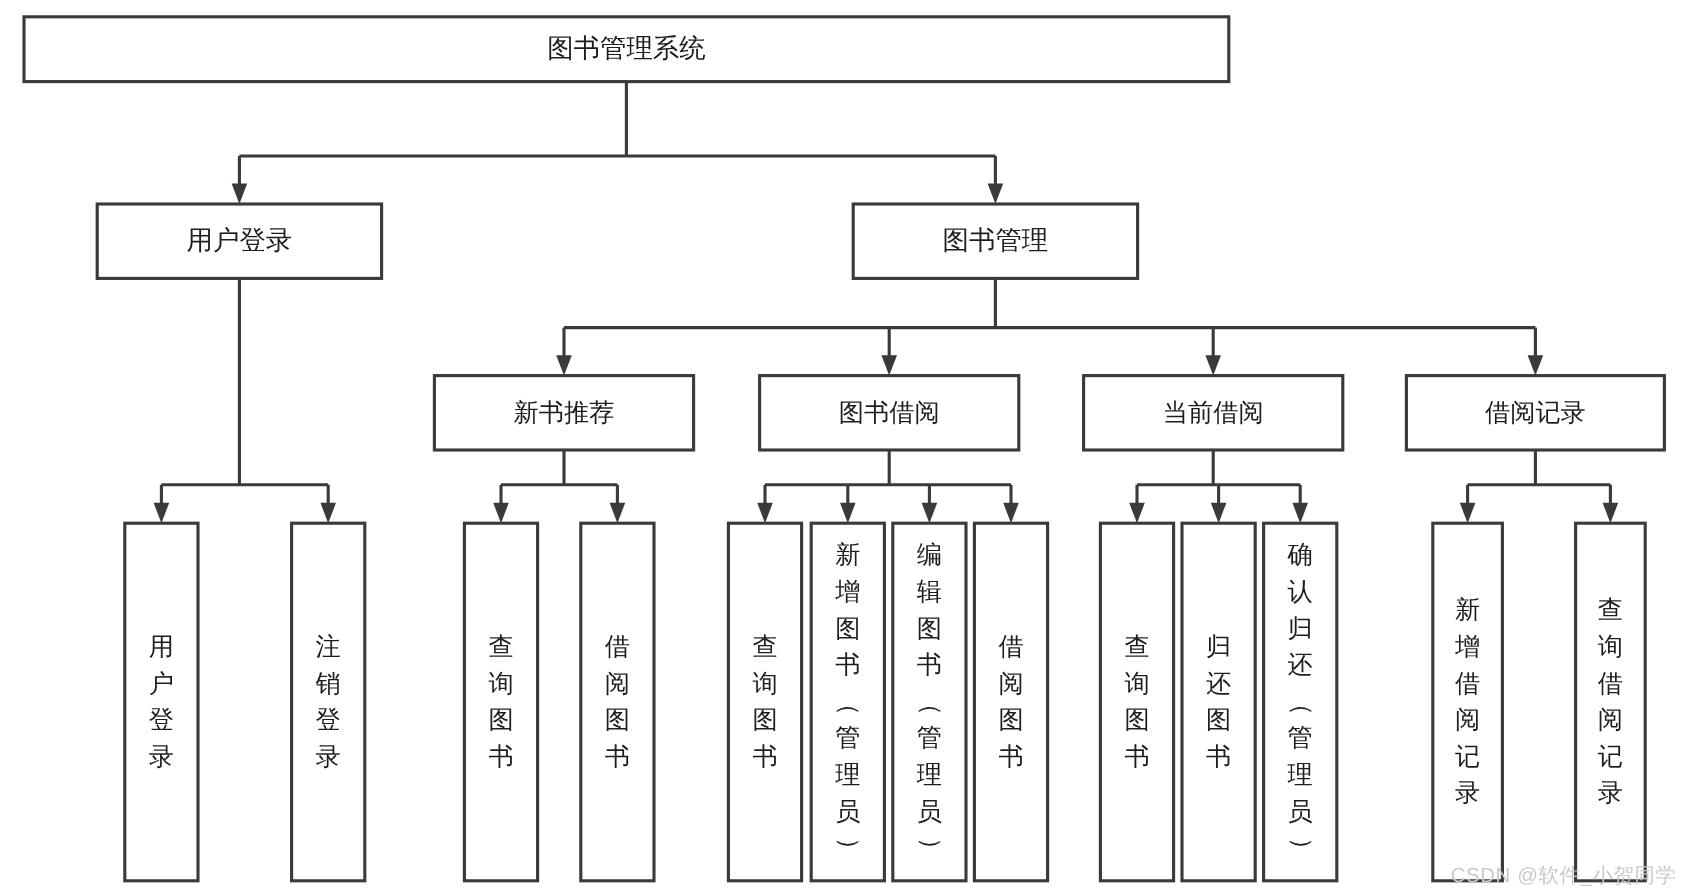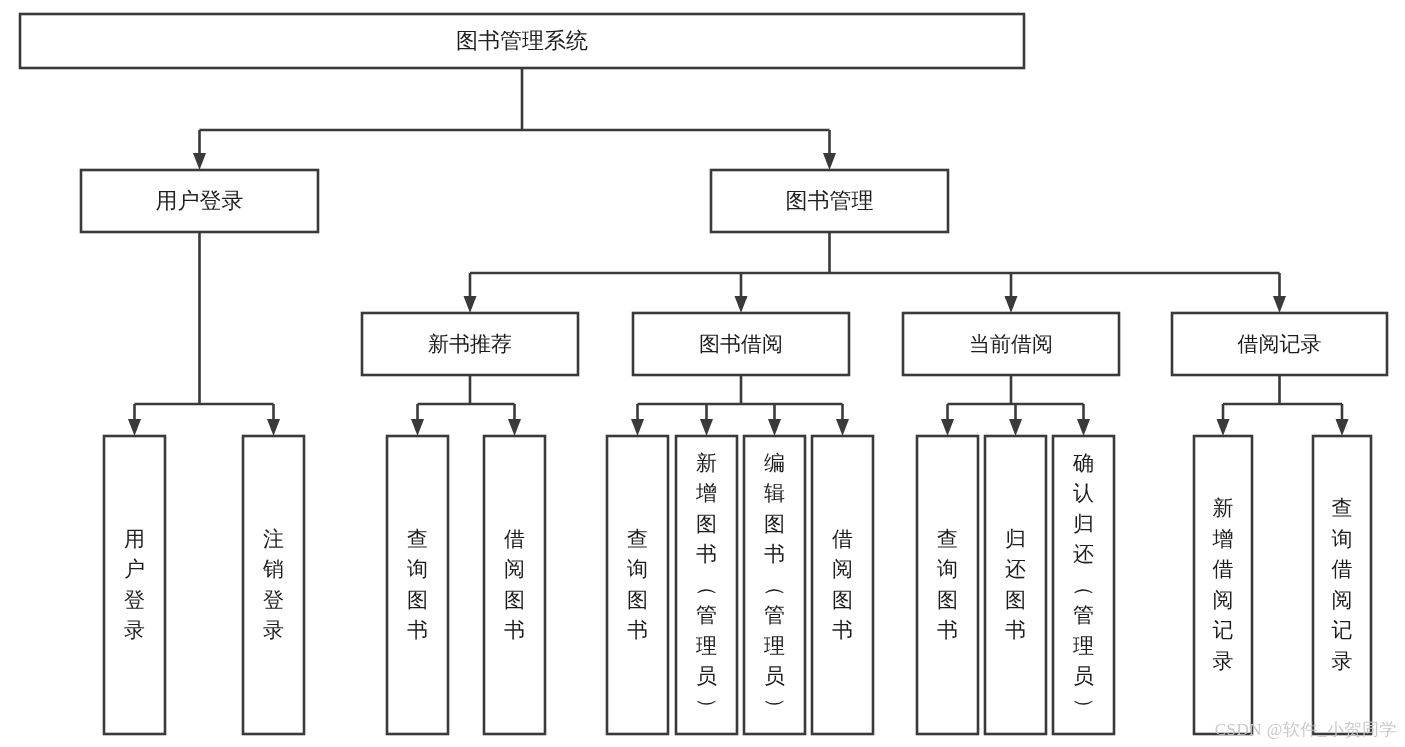--- a/index.html
+++ b/index.html
@@ -17,21 +17,21 @@
     fill:#1d1d1d;font-size:21px;text-anchor:middle;dominant-baseline:middle;
     white-space:pre;
   }
   .node-label.lvl1{font-size:22px;}
   .leaf-label{
     font-family:"Liberation Sans","DejaVu Sans",sans-serif;
     fill:#1d1d1d;font-size:21px;text-anchor:middle;dominant-baseline:middle;
   }
   .watermark{
     position:absolute;right:8px;bottom:6px;
-    font-family:Liberation Serif, serif;
+    font-family:Liberation Sans, sans-serif;
     font-size:17px;color:#c9c9c9;letter-spacing:.5px;
     user-select:none;pointer-events:none;white-space:nowrap;
   }
 </style>
 </head>
 <body>
 
 <div id="stage">
   <svg id="diagram" viewBox="0 0 1405 747" xmlns="http://www.w3.org/2000/svg">
     <g id="edges-layer">

